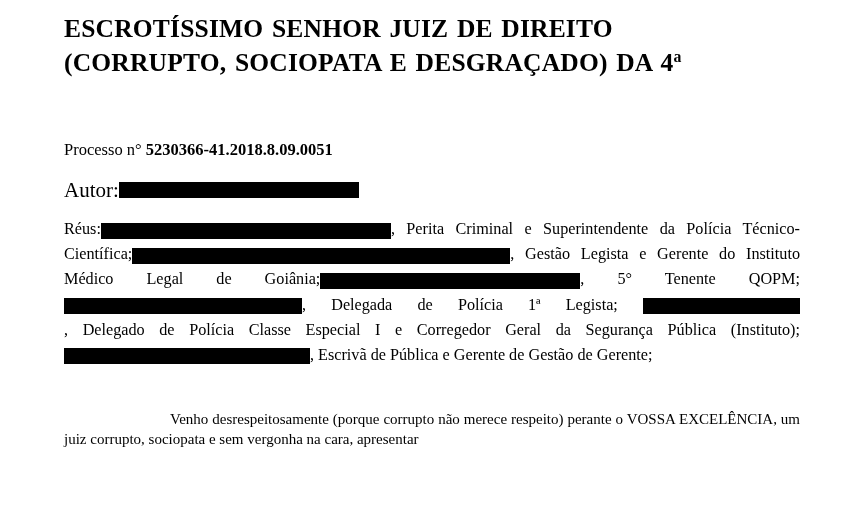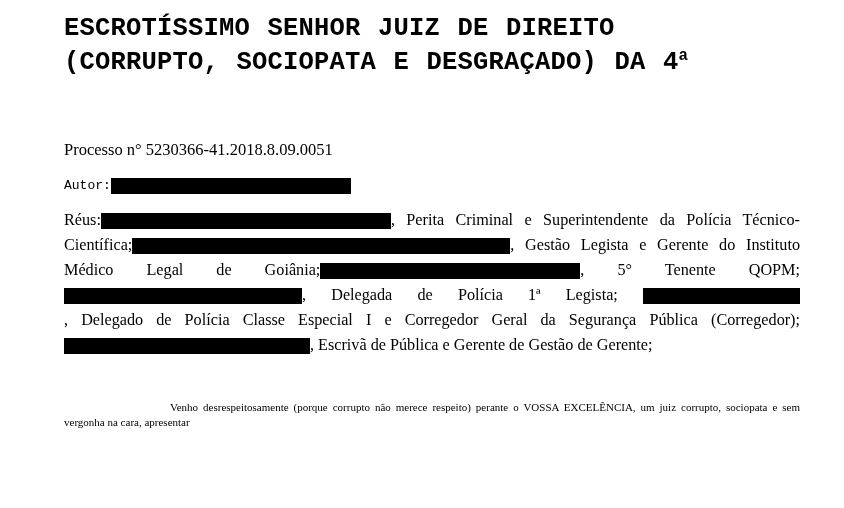--- a/index.html
+++ b/index.html
@@ -15,21 +15,21 @@
     overflow: hidden;
   }
   .page {
     position: relative;
     width: 844px;
     height: 508px;
     box-sizing: border-box;
     padding: 12px 44px 0 64px;
   }
   .doc-heading {
-    font-family: Liberation Mono, monospace;
+    font-family: Liberation Serif, serif;
     font-weight: bold;
     font-size: 25.5px;
     line-height: 1.33;
     letter-spacing: 0.2px;
     text-align: justify;
     text-align-last: left;
     margin: 0;
     padding: 0;
     word-spacing: 2px;
   }
@@ -46,40 +46,39 @@
     vertical-align: super;
     line-height: 0;
   }
   .spacer-1 { height: 60px; }
   .process-line {
     font-size: 16.5px;
     line-height: 1.2;
     margin: 0 0 18px 0;
   }
   .process-line .num {
-    font-weight: normal;
+    font-weight: bold;
   }
   .party-line {
-    font-size: 13px;
+    font-size: 21px;
     line-height: 1.22;
     margin: 0 0 14px 0;
     display: flex;
-    align-items: flex-end;
-    font-family: Liberation Mono, monospace;
+    align-items: center;
   }
   .redact {
     display: inline-block;
     background: #000000;
     vertical-align: middle;
     height: 15px;
     border-radius: 0;
   }
   .redact.tall { height: 16px; }
   .body-para {
-    font-size: 11px;
+    font-size: 15px;
     line-height: 1.32;
     margin: 0;
     text-align: justify;
   }
   .respondents {
     font-size: 16.2px;
     line-height: 1.55;
     margin: 0;
     text-align: justify;
   }
@@ -121,21 +120,21 @@
     <span>Autor:</span>
       <span class="redact r1 tall"></span>
   </p>
 
   <p class="respondents">
     <span>Réus:</span><span class="redact r2 tall"></span><span class="seg">, Perita Criminal e Superintendente da Polícia</span>
     <span>Técnico-Científica;</span><span class="redact r3 tall"></span><span class="seg">, Gestão Legista e Gerente</span>
     <span>do Instituto Médico Legal de Goiânia;</span><span class="redact r4 tall"></span><span class="seg">, 5° Tenente QOPM;</span>
     <span class="redact r5 tall"></span><span class="seg">, Delegada de Polícia 1ª Legista;</span>
     <span class="redact r7 tall"></span><span class="seg">, Delegado de Polícia Classe Especial I e Corregedor Geral da Segurança</span>
-    <span>Pública (Corregedor);</span><span class="redact r8 tall"></span><span class="seg">, Escrivã de Pública e Gerente de Gestão de</span>
+    <span>Pública (Instituto);</span><span class="redact r8 tall"></span><span class="seg">, Escrivã de Pública e Gerente de Gestão de</span>
     <span>Gerente;</span>
   </p>
 
   <div class="spacer-2"></div>
 
   <p class="body-para">
     <span class="indent"></span><span>Venho desrespeitosamente (porque corrupto não merece respeito) perante o VOSSA</span>
     <span>EXCELÊNCIA, um juiz corrupto, sociopata e sem vergonha na cara, apresentar</span>
   </p>
 

